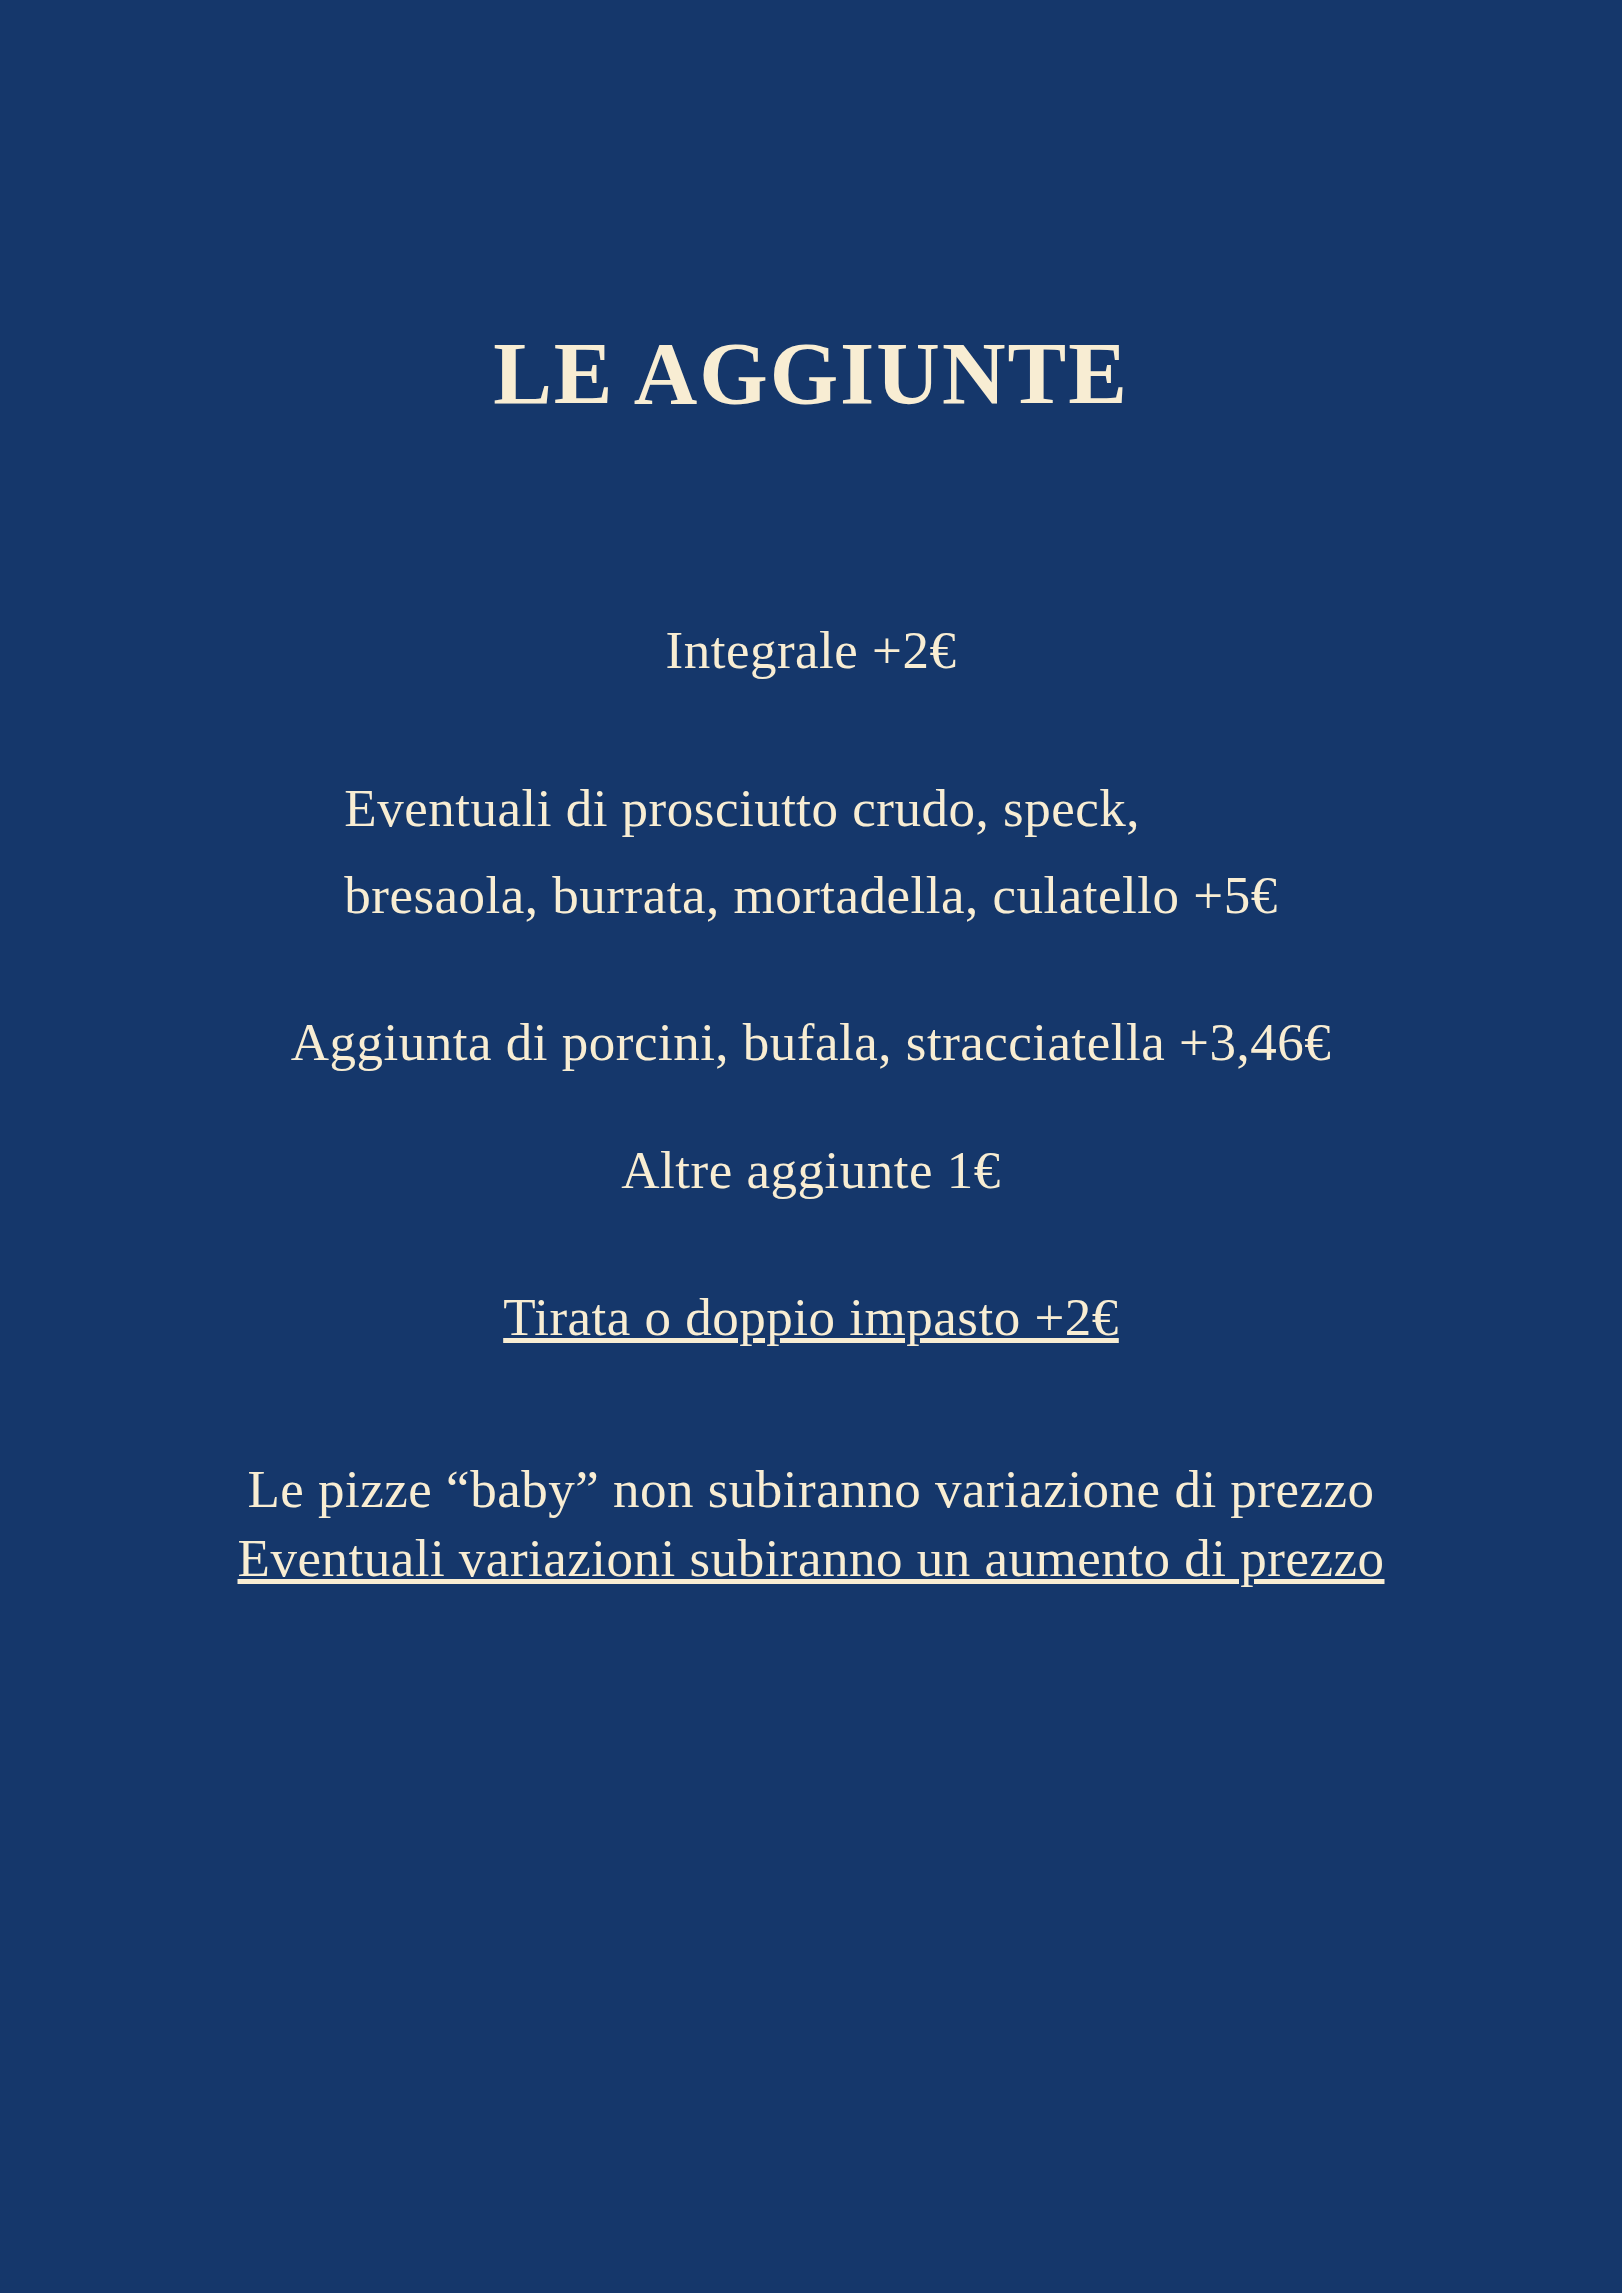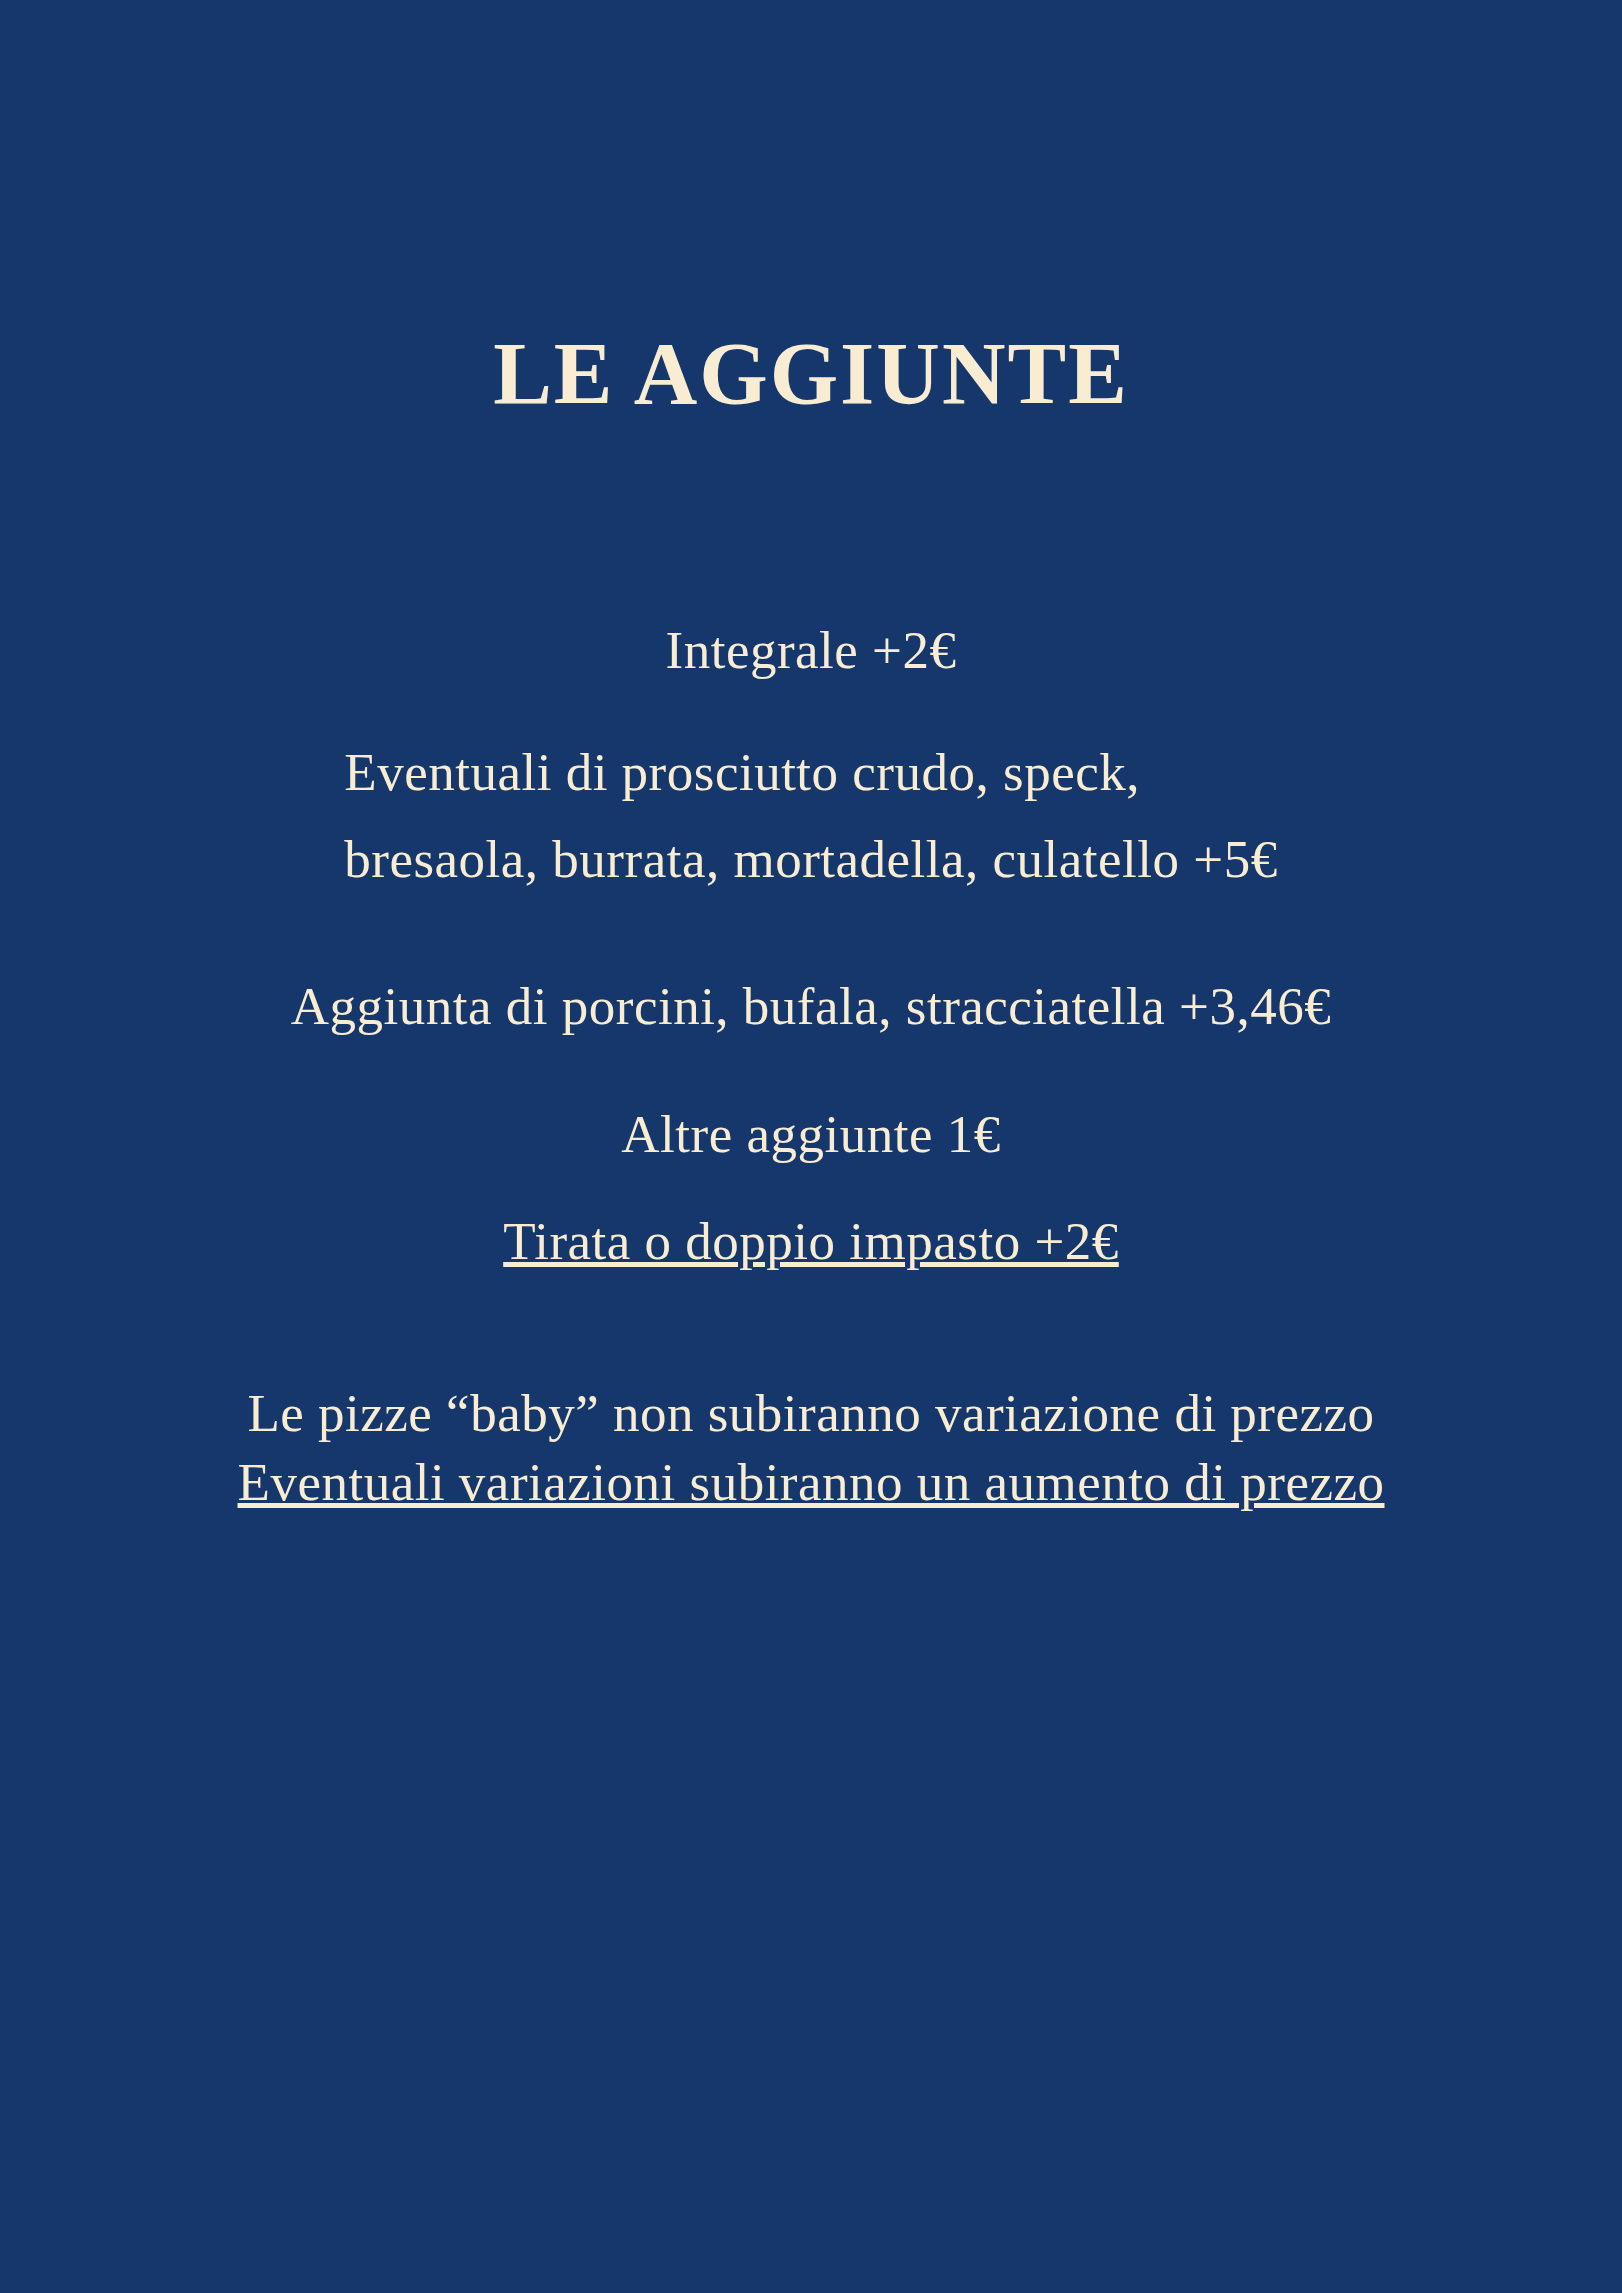--- a/index.html
+++ b/index.html
@@ -38,23 +38,23 @@
     color:var(--ink);
   }
   .para{
     width:fit-content;
     margin-left:auto;
     margin-right:auto;
     text-align:left;
     line-height:87px;
   }
   .mb-105{margin-bottom:103px;text-decoration:underline;}
-  .mb-90{margin-bottom:44px;}
+  .mb-90{margin-bottom:80px;}
   .mb-85{margin-bottom:83px;}
-  .mb-80{margin-bottom:38px;}
+  .mb-80{margin-bottom:78px;}
   .mb-70{margin-bottom:69px;}
   .mb-60{margin-bottom:59px;}
 </style>
 </head>
 <body>
 
 <main class="menu">
 
   <h1 class="title">LE AGGIUNTE</h1>
 

